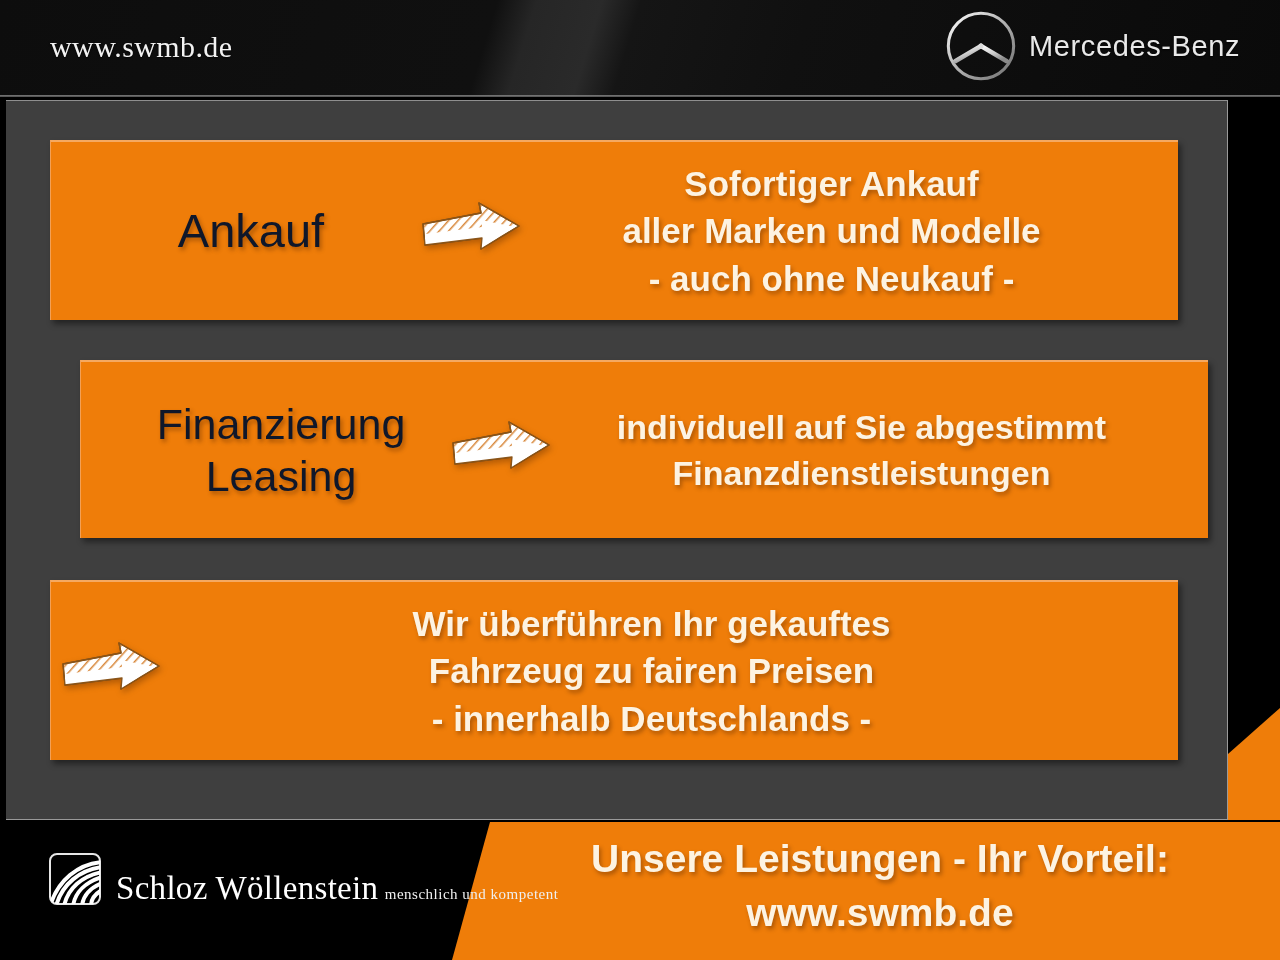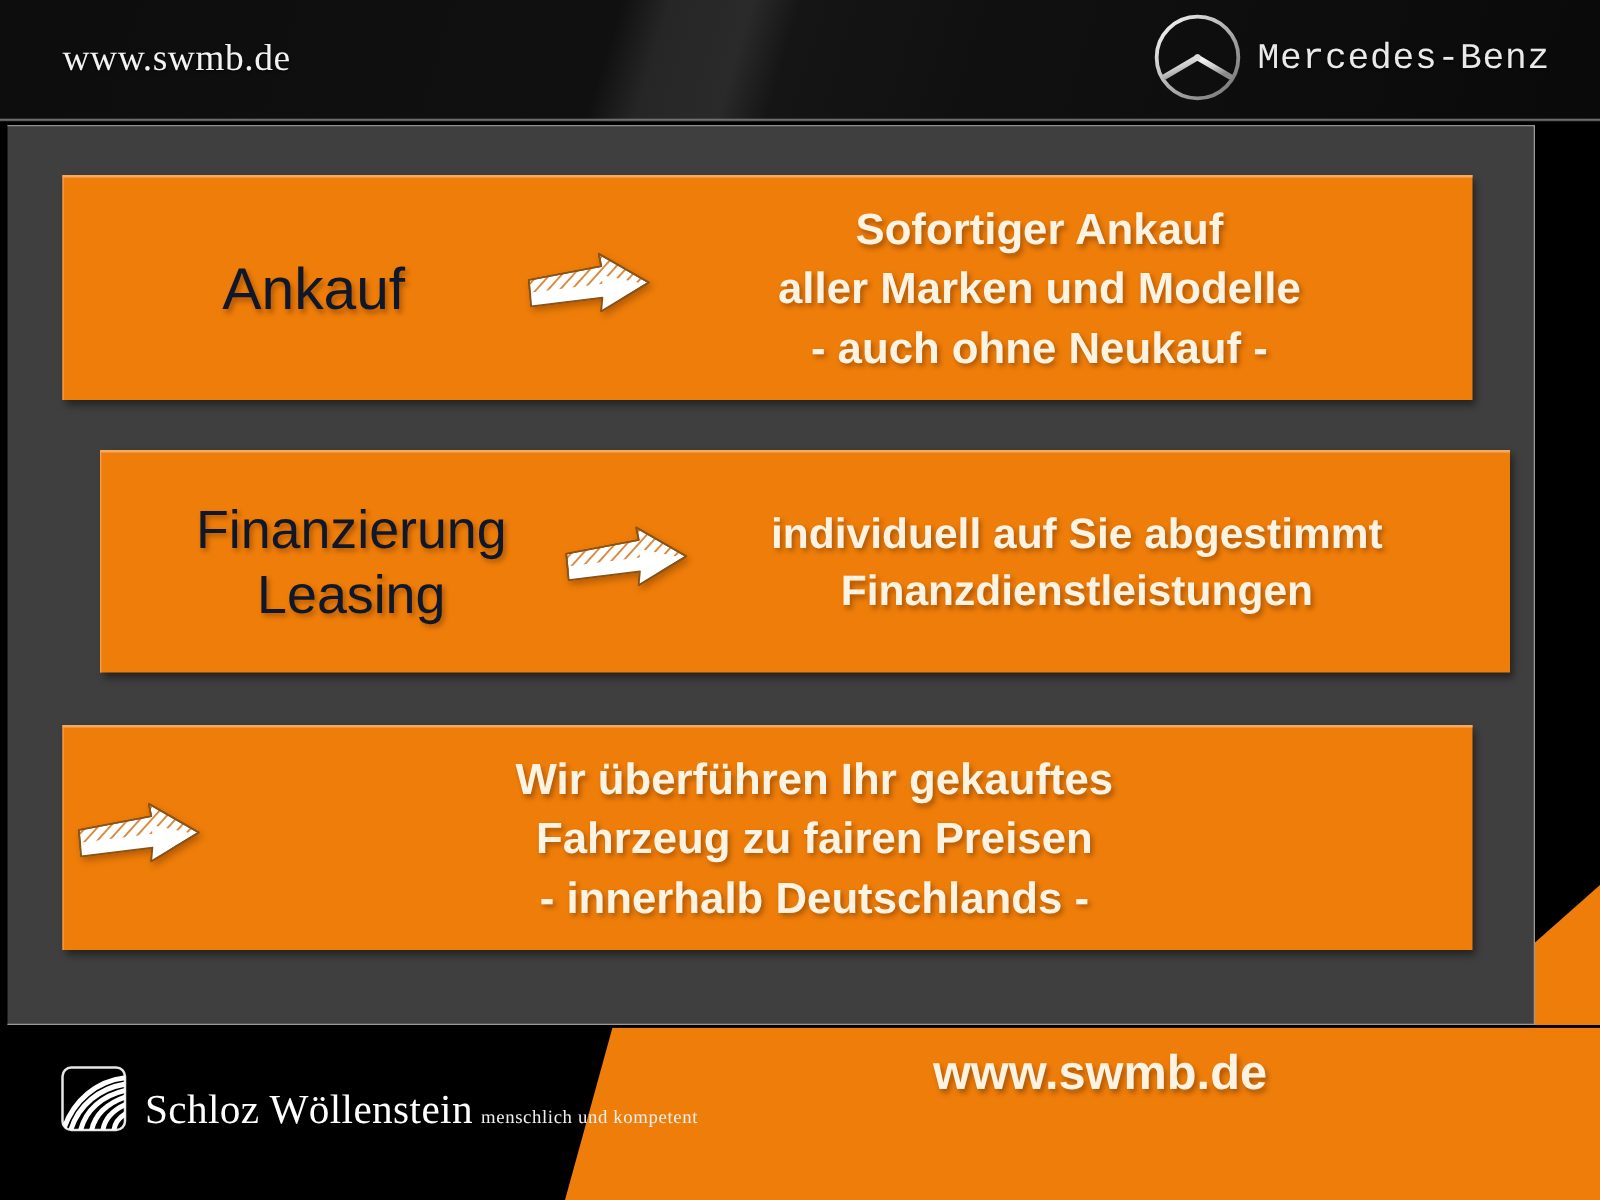--- a/index.html
+++ b/index.html
@@ -55,21 +55,21 @@
     right: 40px; top: 8px;
     display: flex;
     align-items: center;
     gap: 10px;
   }
   .mb-star {
     width: 76px; height: 76px;
     display: block;
   }
   .mb-wordmark {
-    font-family: Liberation Mono, monospace;
+    font-family: Liberation Sans, sans-serif;
     font-size: 29px;
     color: #e9e9e9;
     letter-spacing: .6px;
     text-shadow: 0 1px 2px rgba(0,0,0,.8);
     white-space: nowrap;
   }
 
   
   .wedge-footer-left {
     position: absolute;
@@ -339,16 +339,17 @@
         </g>
       </svg>
     </span>
     <span class="sw-text">
       <span class="sw-name">Schloz Wöllenstein</span>
       <span class="sw-tagline">menschlich und kompetent</span>
     </span>
   </div>
 
   <div class="footer-headline">
+    <span class="line">Unsere Leistungen - Ihr Vorteil:</span>
     <span class="line">www.swmb.de</span>
   </div>
 
 </div>
 
 </body></html>

